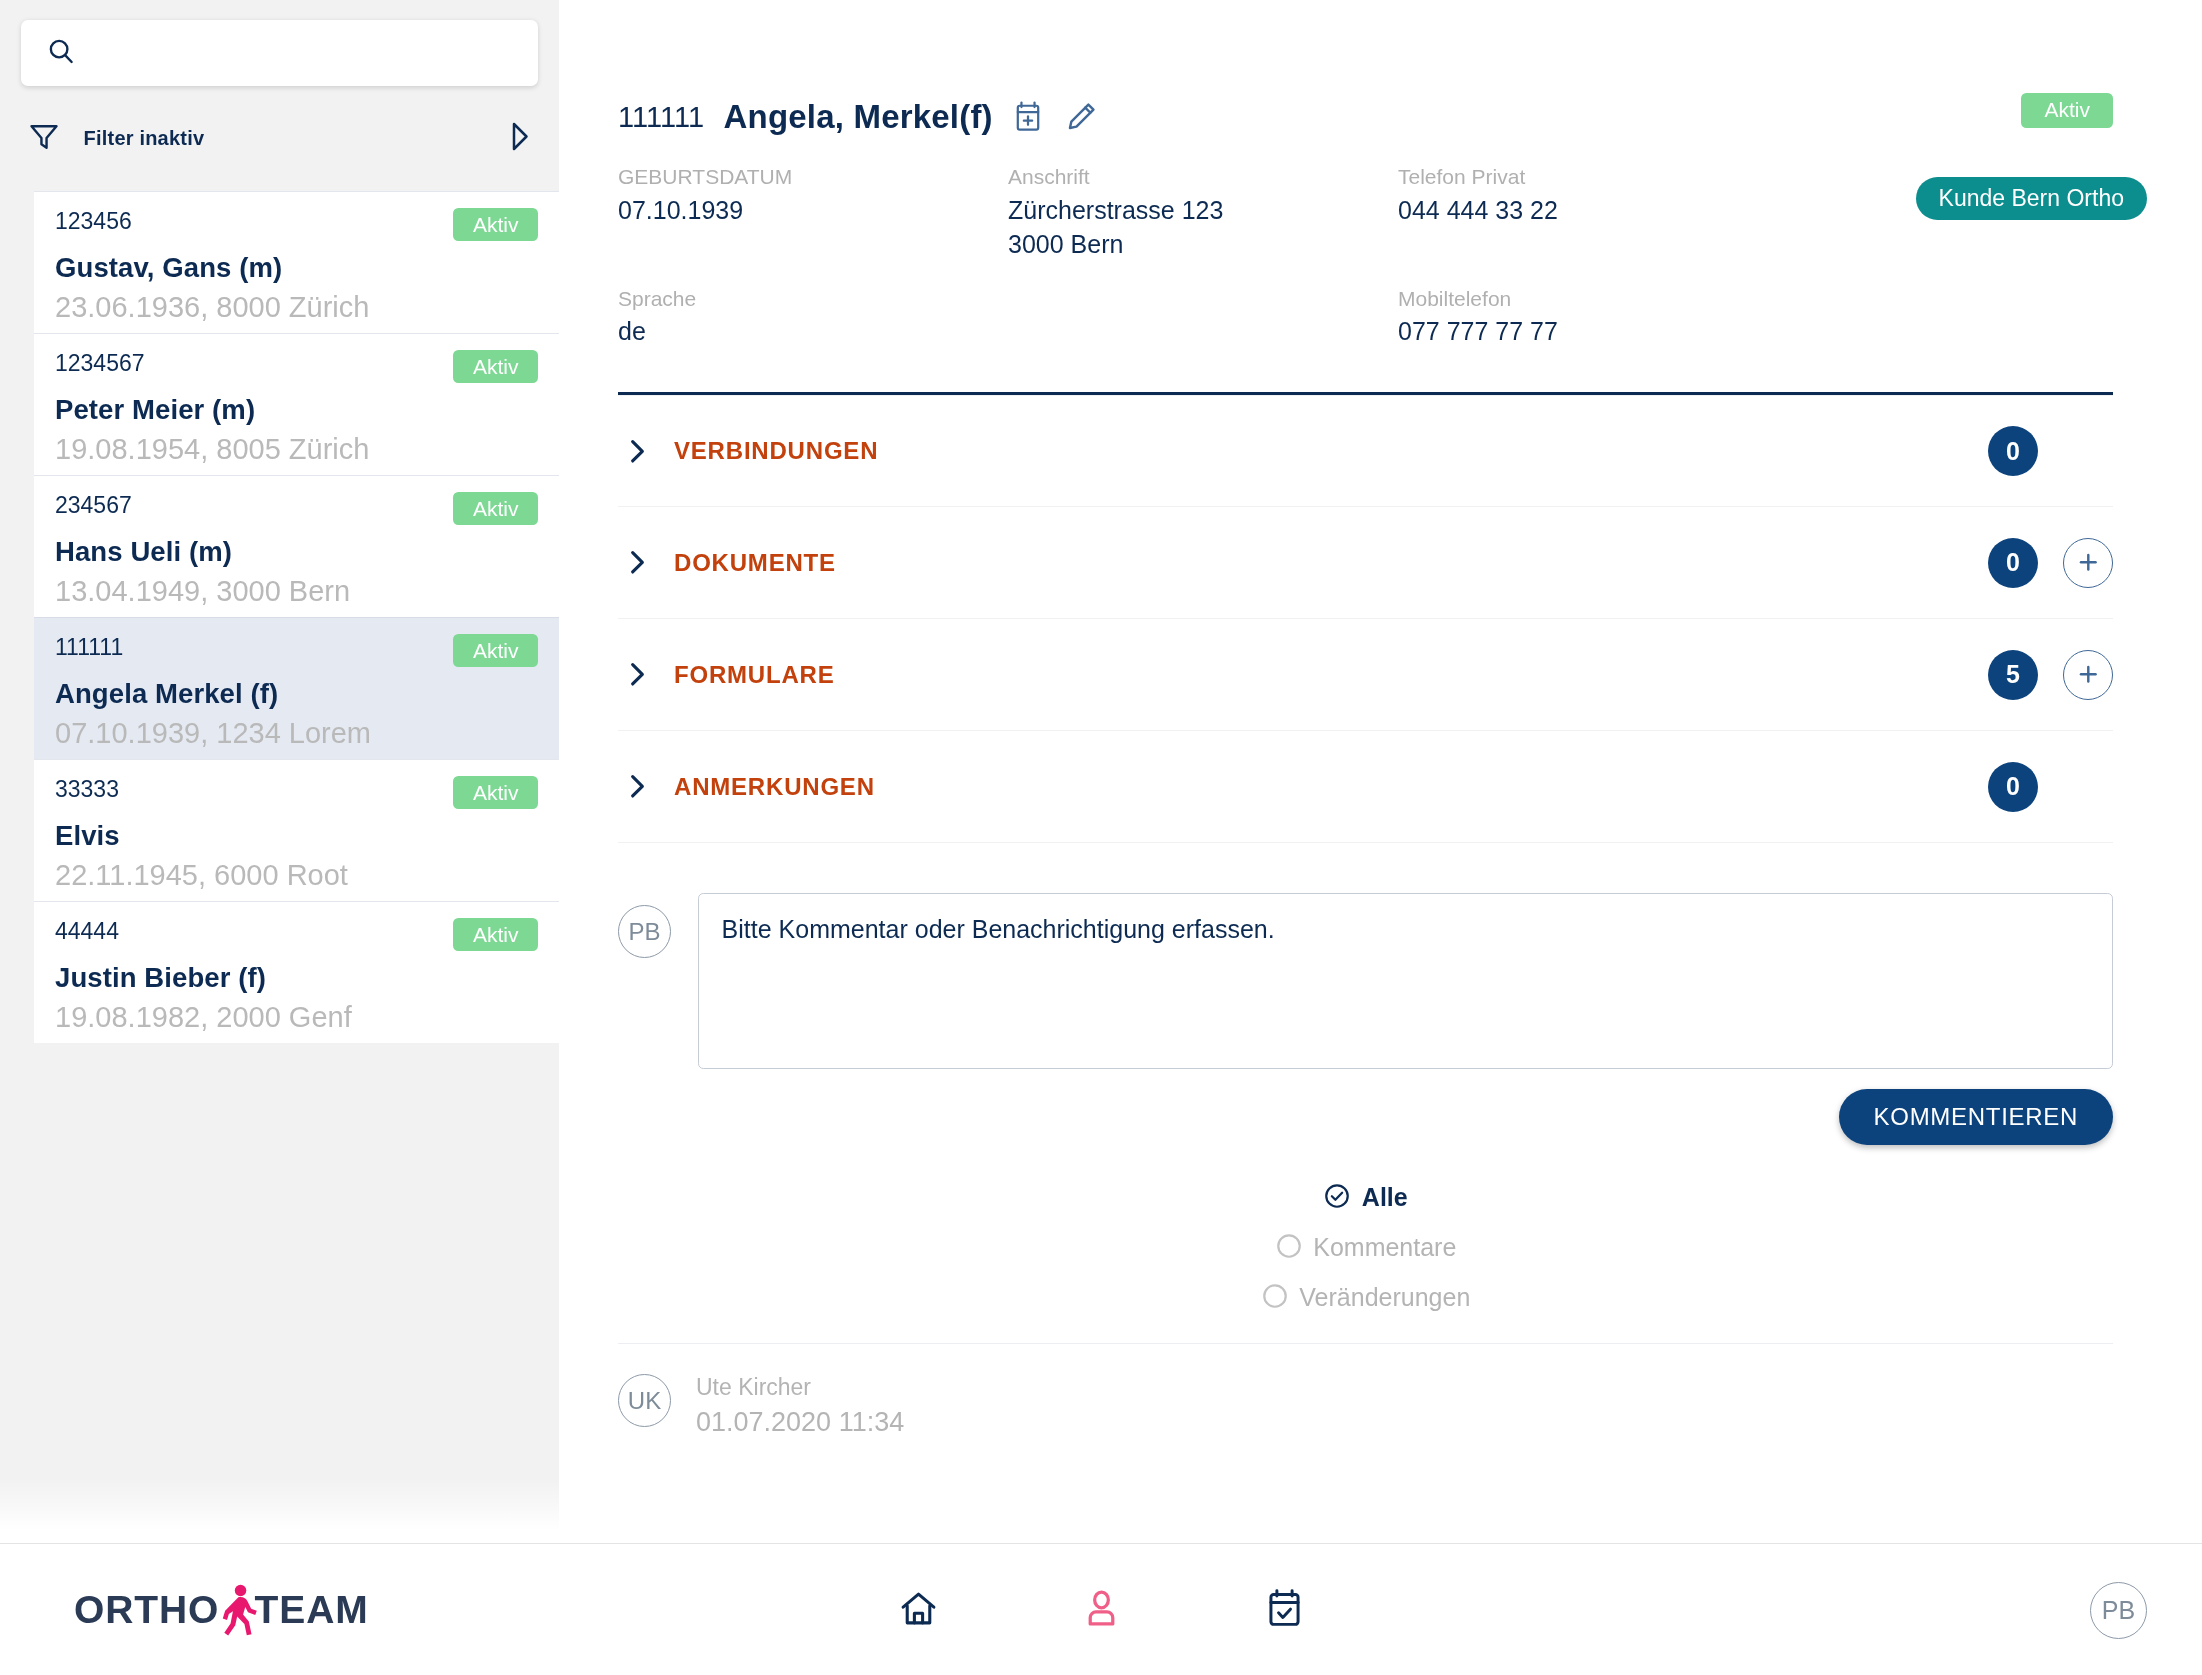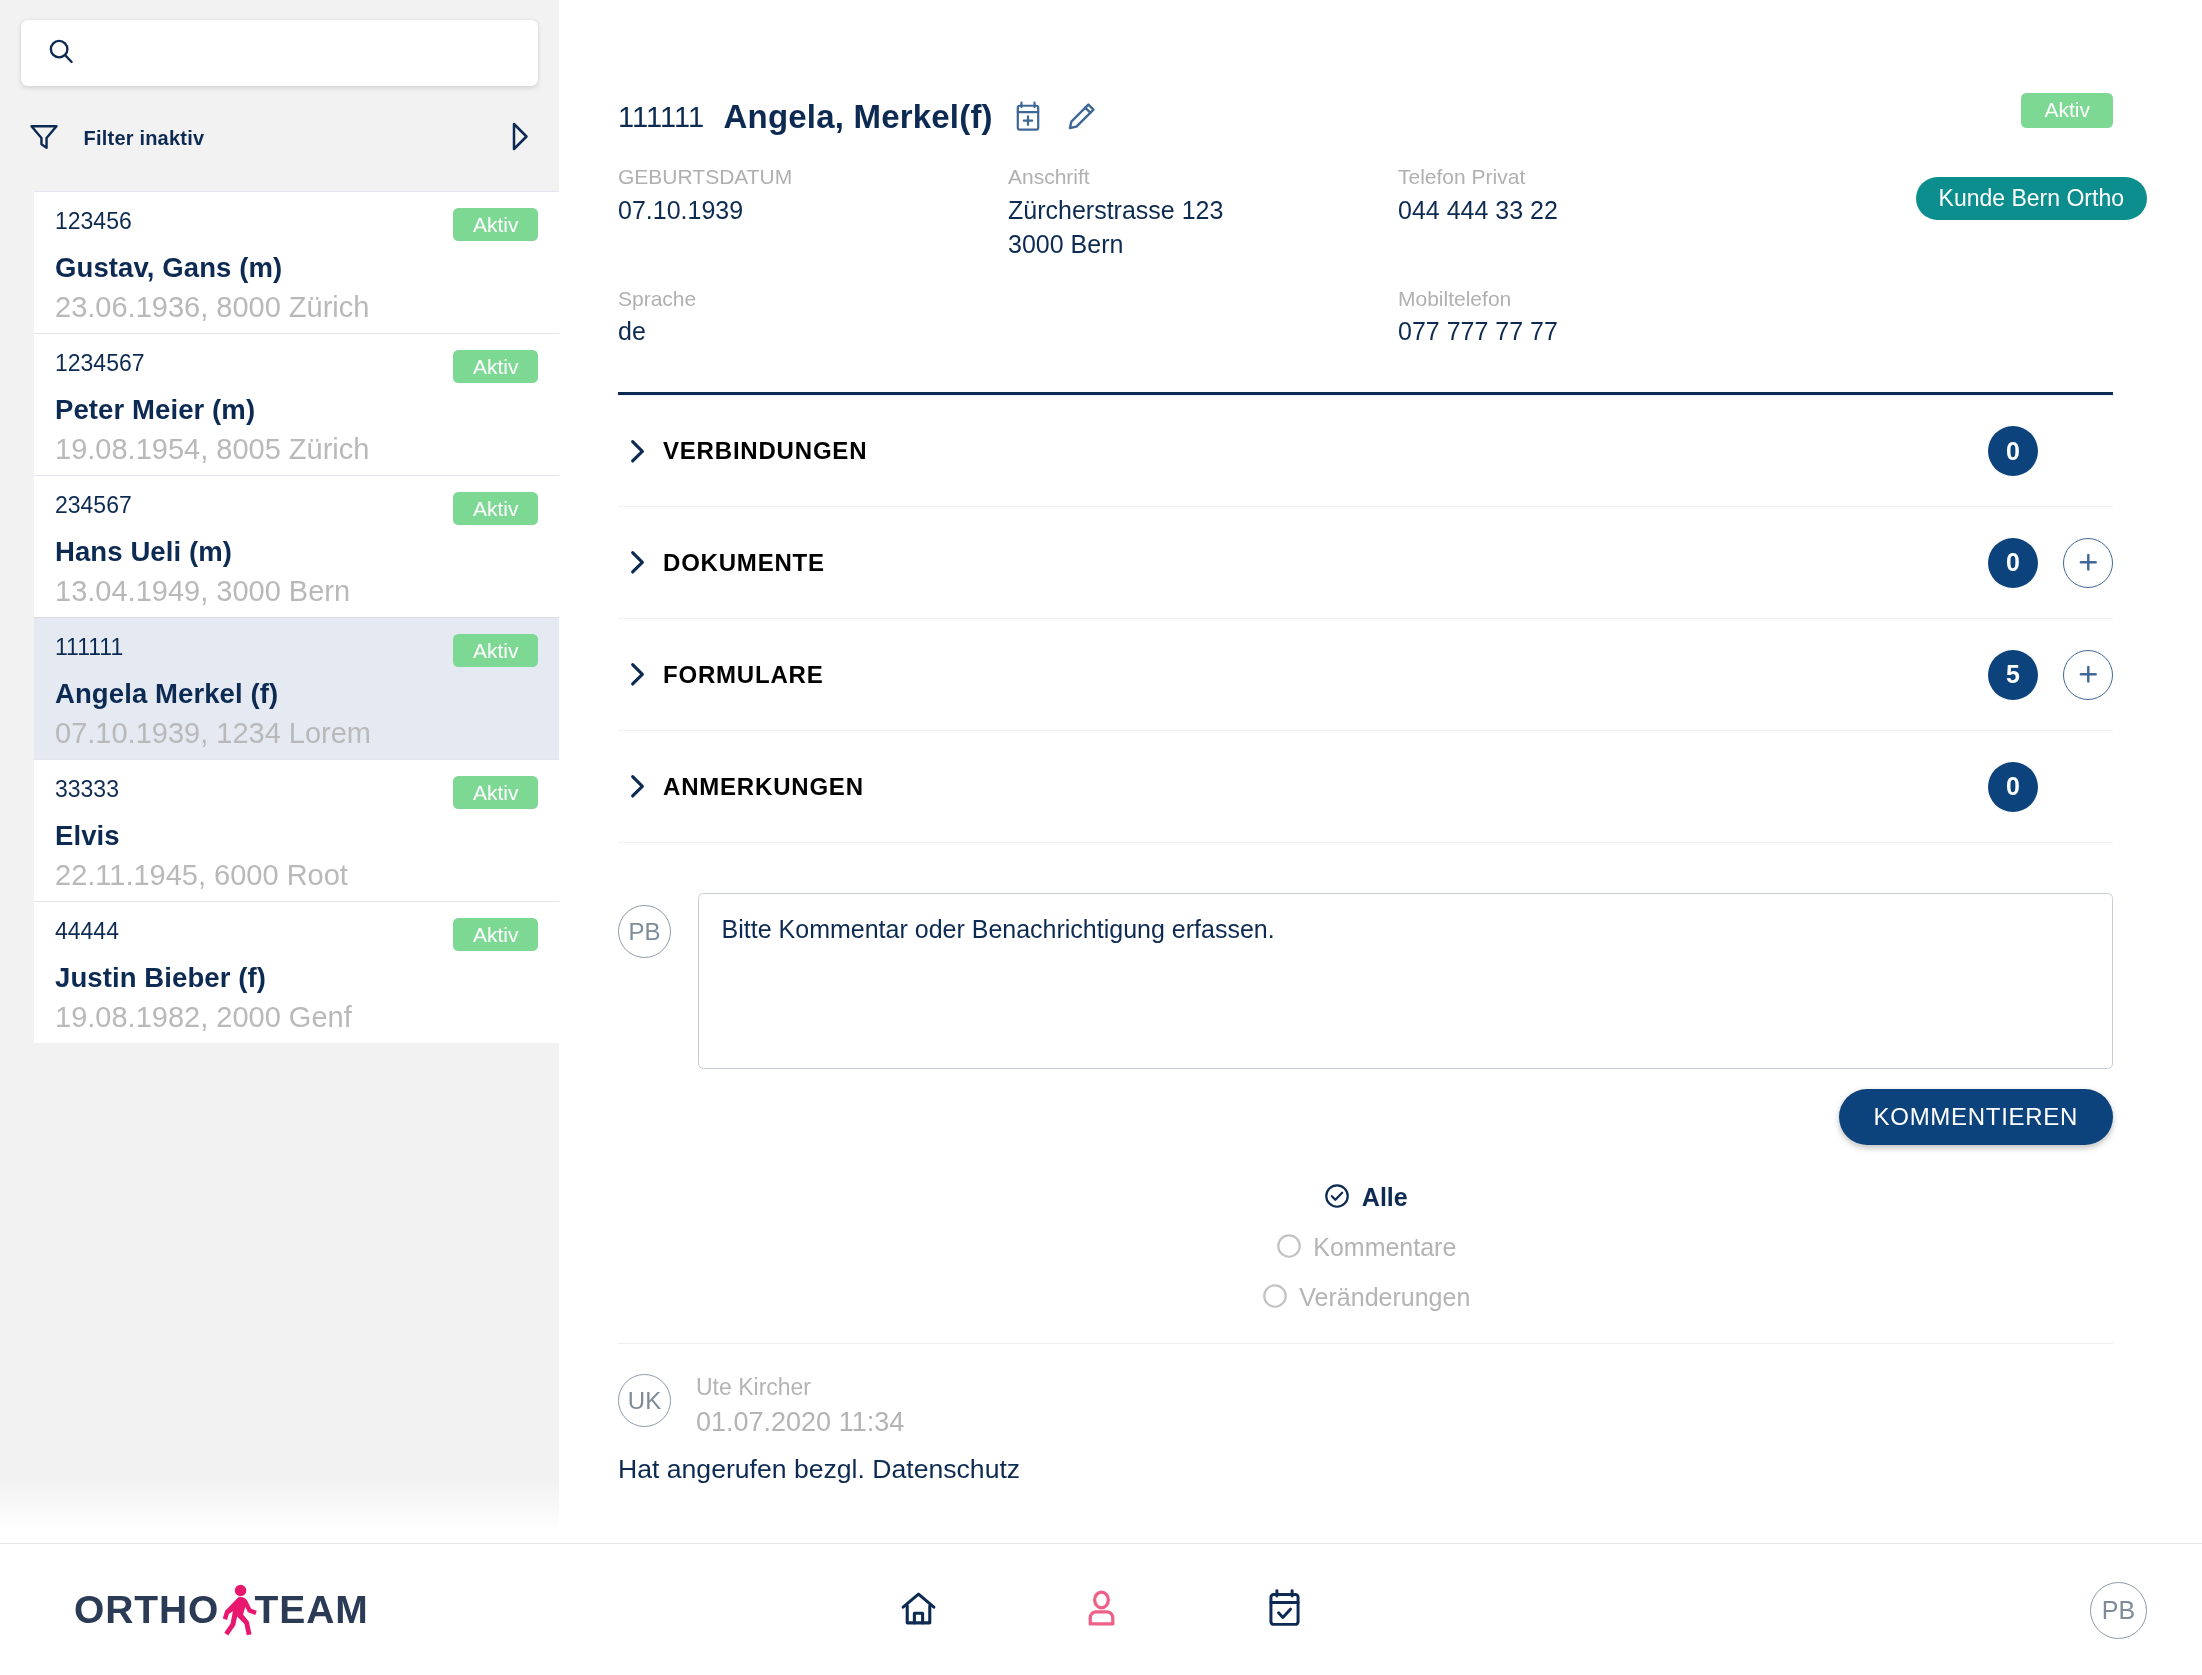--- a/index.html
+++ b/index.html
@@ -103,22 +103,22 @@
   
   .accordion { margin: 0 89px 0 59px; }
   .acc-row {
     position: relative; height: 112px;
     border-bottom: 1.8px solid #f0f1f3;
     display: flex; align-items: center; cursor: pointer;
   }
   .acc-row:first-child { border-top: 1.8px solid #f0f1f3; }
   .acc-chevron { width: 39px; display: flex; align-items: center; justify-content: center; }
   .acc-title {
-    font-size: 24px; font-weight: bold; color: #000000;
-    letter-spacing: 0.8px; margin-left: 6px;
+    font-size: 24px; font-weight: bold; color: #c2410c;
+    letter-spacing: 0.8px; margin-left: 17px;
   }
   .acc-right {
     position: absolute; right: 0; top: 50%; transform: translateY(-50%);
     display: flex; align-items: center; gap: 25px;
   }
   .count-badge {
     width: 50px; height: 50px; border-radius: 50%;
     background: #0c437d; color: #fff;
     display: flex; align-items: center; justify-content: center;
     font-size: 25px; font-weight: bold;
@@ -429,21 +429,20 @@
 
       <div id="entries">
           <div>
             <div class="entry">
               <div class="avatar-circle" style="margin-top:0">UK</div>
               <div>
                 <div class="entry-meta-name">Ute Kircher</div>
                 <div class="entry-meta-date">01.07.2020 11:34</div>
               </div>
             </div>
-            <div class="entry-text">Hat angerufen bezgl. Datenschutz</div>
           </div>
         </div>
     </div>
 
     <div class="main-fade"></div>
   </div>
 
   <div class="bottom-nav">
     <div class="logo">
       <span class="logo-text">

